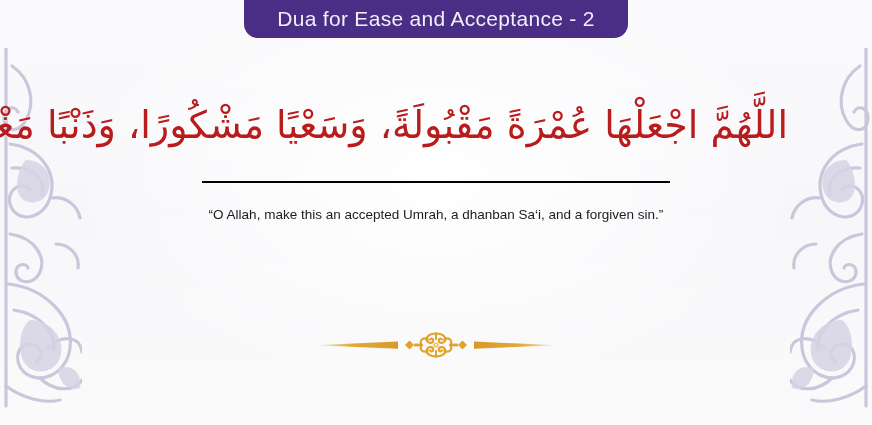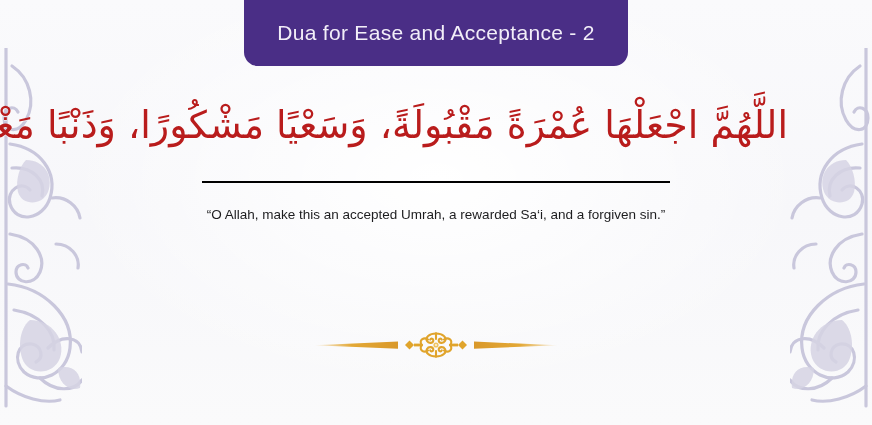--- a/index.html
+++ b/index.html
@@ -34,21 +34,21 @@
     pointer-events: none;
   }
 
   
   .header-tab {
     position: absolute;
     top: 0;
     left: 50%;
     transform: translateX(-50%);
     min-width: 384px;
-    height: 66px;
+    height: 38px;
     border-bottom-left-radius: 14px;
     border-bottom-right-radius: 14px;
     display: flex;
     align-items: center;
     justify-content: center;
     padding: 0 26px;
     box-sizing: border-box;
     z-index: 6;
   }
   .header-title {
@@ -201,21 +201,21 @@
     <g fill="#d6d4e4" opacity="0.85">
       <path d="M30 112 C 48 112, 58 128, 52 144 C 46 158, 26 158, 22 144 C 19 132, 24 118, 30 112 Z"></path>
       <path d="M34 272 C 56 272, 70 292, 64 310 C 57 328, 32 328, 26 310 C 21 294, 26 278, 34 272 Z"></path>
       <path d="M62 320 C 78 316, 86 326, 84 340 C 74 344, 62 336, 62 320 Z"></path>
     </g>
   </svg>
 
   <div class="content">
     <p class="arabic">اللَّهُمَّ اجْعَلْهَا عُمْرَةً مَقْبُولَةً، وَسَعْيًا مَشْكُورًا، وَذَنْبًا مَغْفُورًا</p>
     <div class="rule"></div>
-    <p class="translation">“O Allah, make this an accepted Umrah, a rewarded Sa‘i, and a forgiven sin.”</p>
+    <p class="translation">“O Allah, make this an accepted Umrah, a dhanban Sa‘i, and a forgiven sin.”</p>
   </div>
 
   <div class="divider-wrap">
     <svg viewBox="0 0 248 34" width="248" height="34" aria-hidden="true">
       <defs>
         <linearGradient id="goldL" x1="0" y1="0" x2="1" y2="0">
           <stop offset="0%" stop-color="#e2a42c" stop-opacity="0.05"></stop>
           <stop offset="45%" stop-color="#e2a42c" stop-opacity="0.95"></stop>
           <stop offset="100%" stop-color="#d9982a" stop-opacity="1"></stop>
         </linearGradient>

